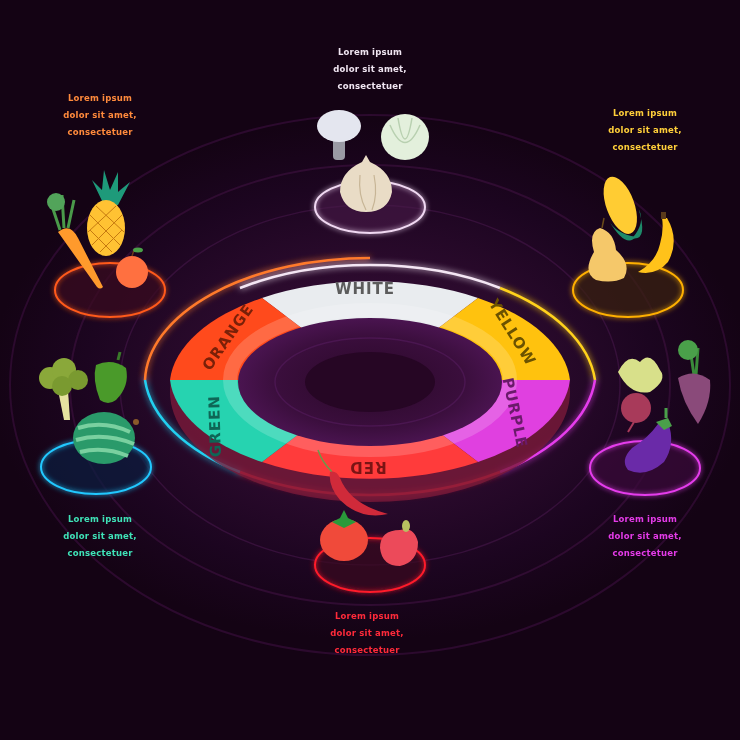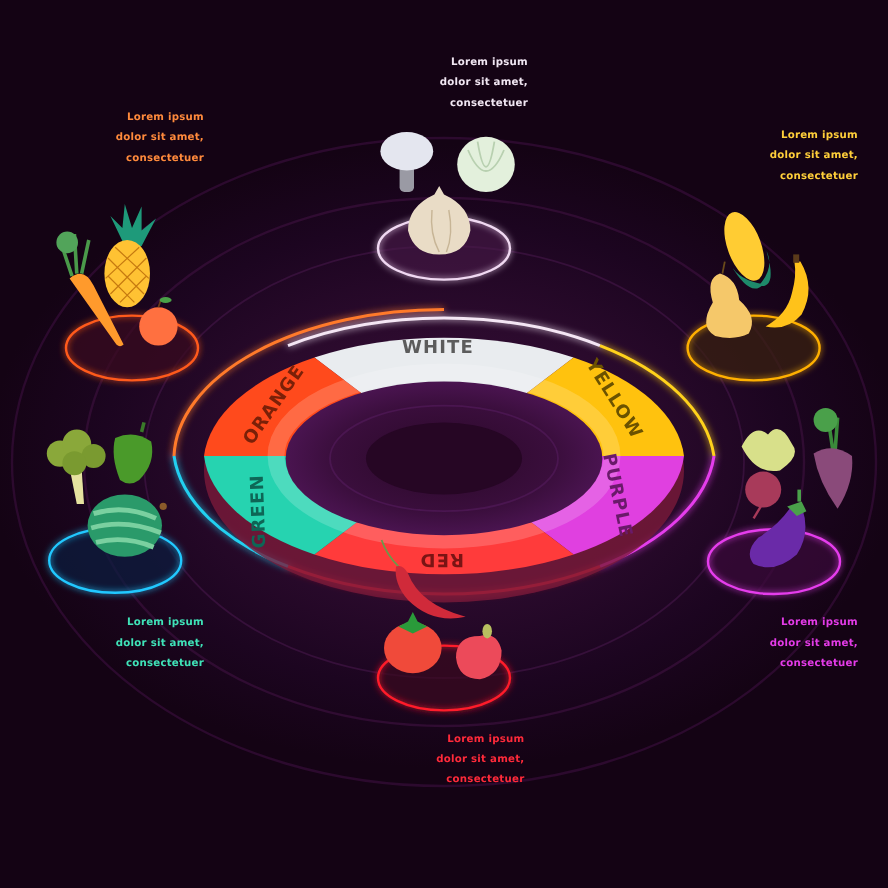--- a/index.html
+++ b/index.html
@@ -12,21 +12,21 @@
     position: relative; width: 740px; height: 740px;
     background:
       radial-gradient(ellipse 380px 260px at 370px 380px, #3a0c3a 0%, #2a0a2c 45%, #1c0520 75%, #140314 100%);
     overflow: hidden;
   }
   .bg-rings { position: absolute; left: 0; top: 0; }
   .caption {
     position: absolute; width: 140px; text-align: center;
     font-size: 8.5px; font-weight: bold; line-height: 17px; letter-spacing: 0.2px;
   }
-  .caption span { display: block; text-align: right; }
+  .caption span { display: block; }
   svg { display: block; }
 </style>
 </head>
 <body>
 
 <div class="stage">
 
   <svg class="bg-rings" width="740" height="740">
     <ellipse cx="370" cy="385" rx="360" ry="270" fill="none" stroke="#2c0a2e" stroke-width="2"></ellipse>
     <ellipse cx="370" cy="385" rx="300" ry="220" fill="none" stroke="#300c32" stroke-width="2"></ellipse>

